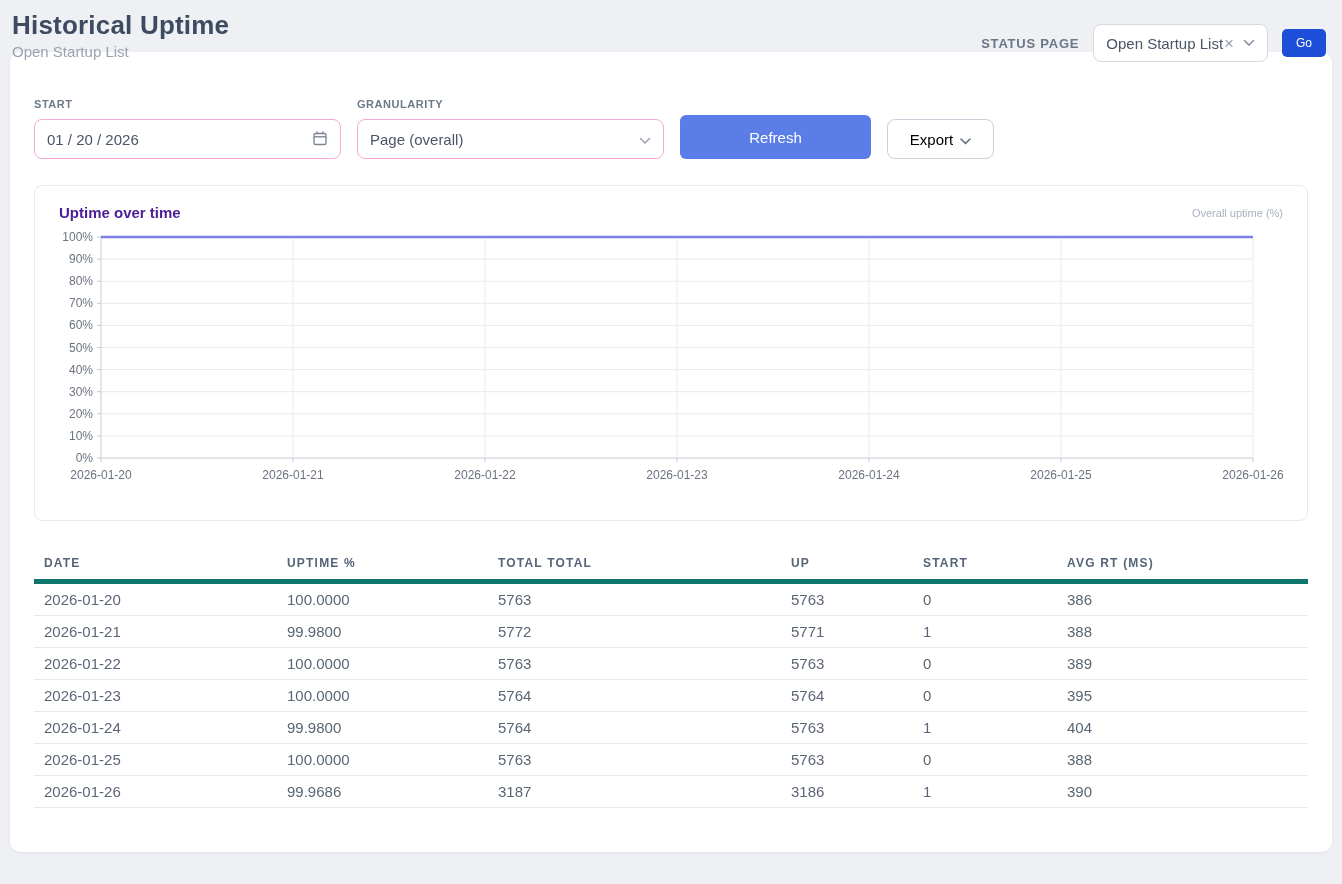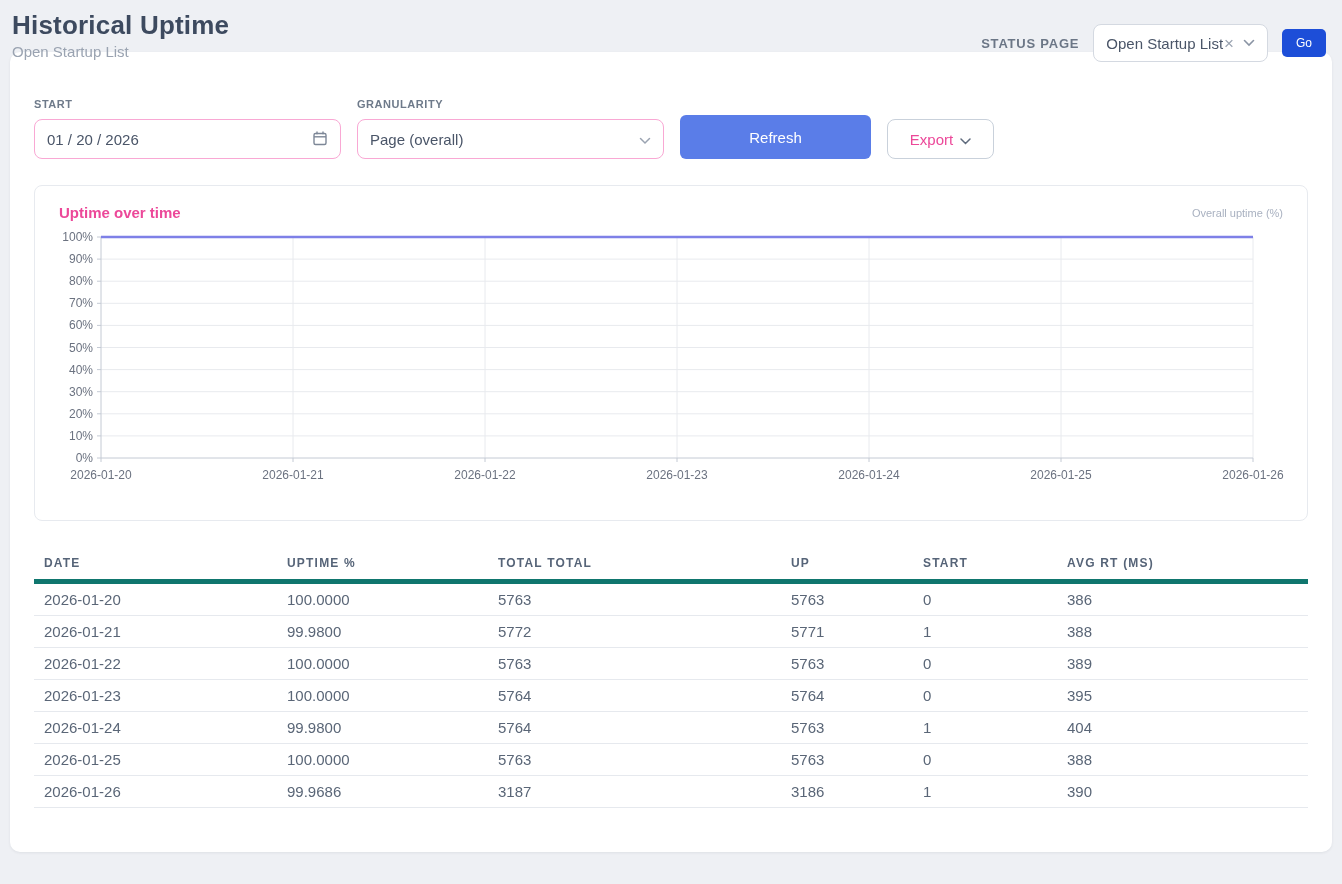--- a/index.html
+++ b/index.html
@@ -61,32 +61,32 @@
     width:307px; height:40px; border:1px solid #f9a8d4; border-radius:8px;
     display:flex; align-items:center; justify-content:space-between;
     padding:0 12px; background:#fff; font-size:15px; color:#4a5568; cursor:text;
   }
   .select-box { cursor:pointer; }
   .refresh-btn {
     width:191px; height:44px; background:#5a7de8; color:#fff; border:none;
     border-radius:6px; font-size:15px; cursor:pointer; font-family:inherit;
   }
   .export-btn {
-    width:107px; height:40px; background:#fff; border:1px solid #c9d1db; color:#ec4899;
+    width:107px; height:40px; background:#fff; border:1px solid #c9d1db; color:#000000;
     border-radius:8px; font-size:15px; cursor:pointer; font-family:inherit;
     display:inline-flex; align-items:center; justify-content:center; gap:7px;
   }
 
   
   .chart-card {
     margin-top:26px; border:1px solid #e7eaef; border-radius:8px;
     height:336px; padding:18px 24px 12px 24px; background:#fff;
   }
   .chart-head { display:flex; justify-content:space-between; align-items:center; margin-bottom:8px; }
-  .chart-title { font-size:15px; font-weight:700; color:#ec4899; }
+  .chart-title { font-size:15px; font-weight:700; color:#4c1d95; }
   .chart-legend { font-size:11px; color:#a9b1c0; }
 
   
   .uptime-table { width:100%; border-collapse:collapse; margin-top:26px; }
   .uptime-table th {
     text-align:left; font-size:12px; font-weight:700; letter-spacing:.1em;
     color:#566478; padding:9px 10px; border-bottom:5px solid #0f766e;
   }
   .uptime-table td {
     font-size:15px; color:#5a6677; padding:7px 10px; border-bottom:1px solid #e6e9ee;

